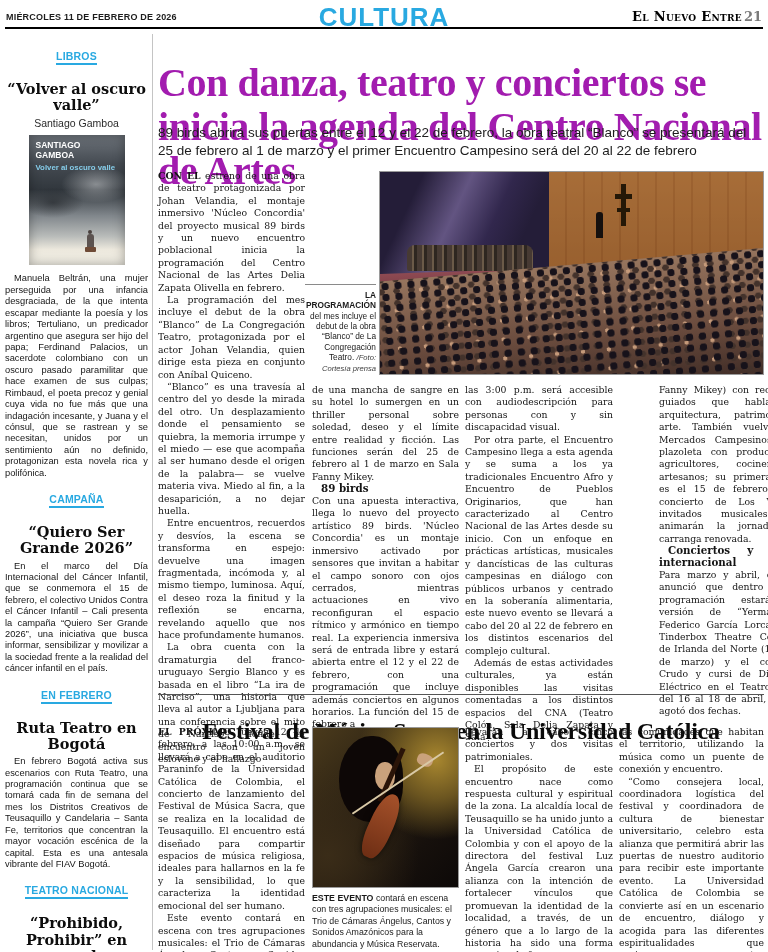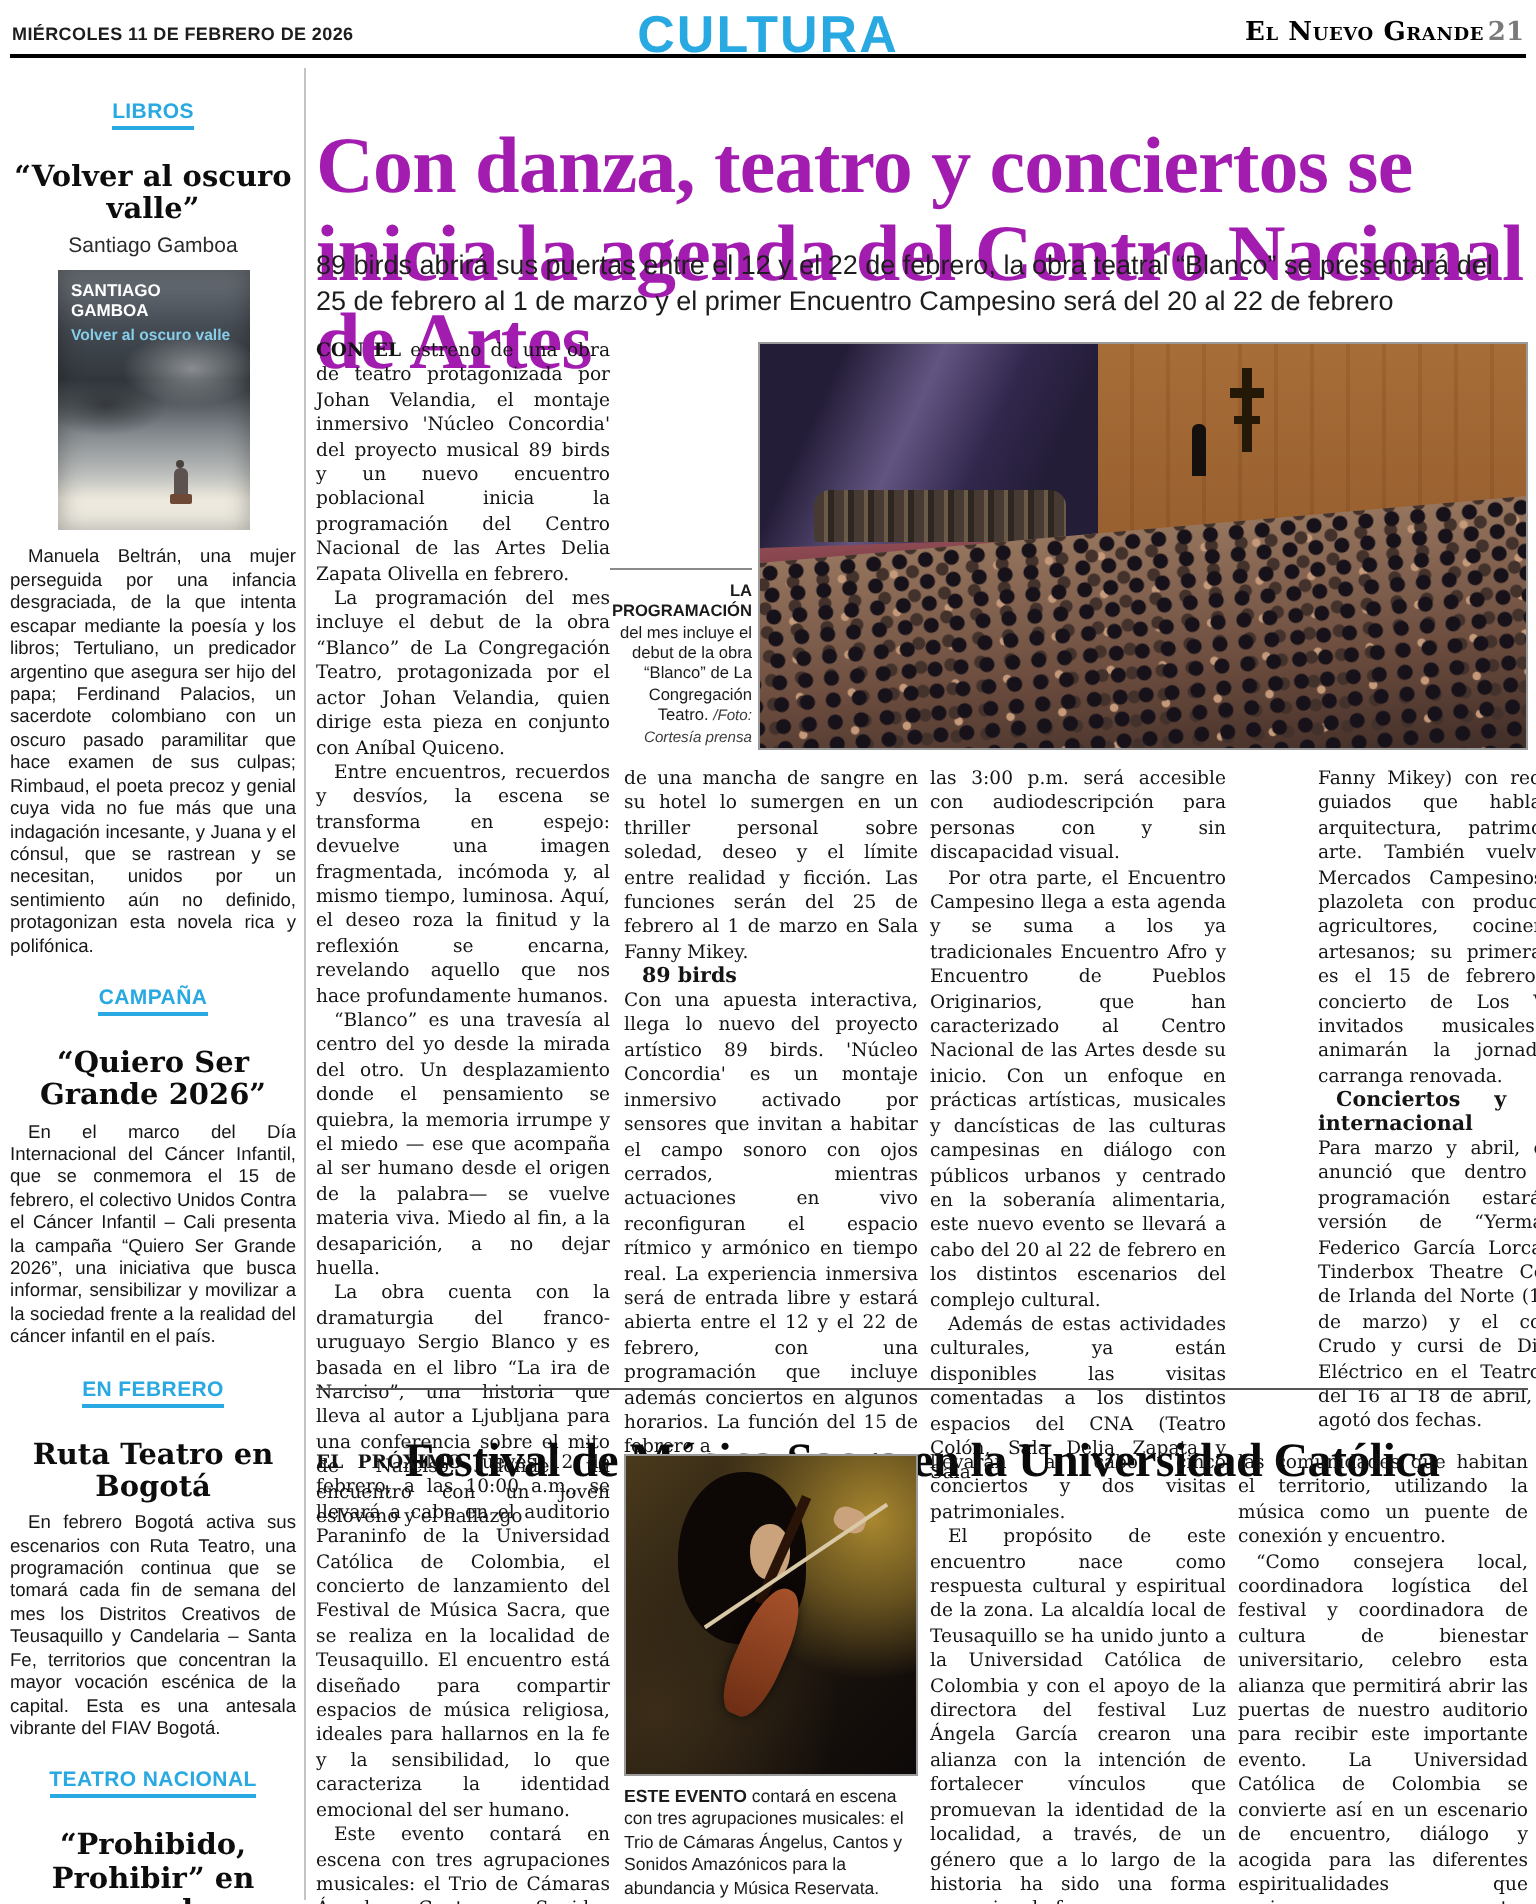--- a/index.html
+++ b/index.html
@@ -98,21 +98,21 @@
   .pv-neck{position:absolute;left:76px;top:18px;width:5px;height:58px;background:#2a1408;transform:rotate(24deg);}
   .pv-bow{position:absolute;left:30px;top:54px;width:110px;height:2px;background:#d9c9a6;transform:rotate(-34deg);}
 </style>
 </head>
 <body>
 
 <div class="page">
 
   <div class="hdr-date">MIÉRCOLES 11 DE FEBRERO DE 2026</div>
   <div class="hdr-section">CULTURA</div>
-  <div class="hdr-brand">El Nuevo Grande</div>
+  <div class="hdr-brand">El Nuevo Entre</div>
   <div class="hdr-page">21</div>
   <div class="headrule"></div>
   <div class="vrule"></div>
 
   <aside class="sidebar">
 
     <div class="sb-label-wrap"><span class="sb-label">LIBROS</span></div>
     <div class="sb-title">“Volver al oscuro valle”</div>
     <div class="sb-byline">Santiago Gamboa</div>
     <div class="cover">
@@ -149,22 +149,22 @@
     <div class="pt-audience"></div>
   </div>
 
   <div class="caption1">
     <span class="cap-lead">LA PROGRAMACIÓN</span><span> del mes incluye el debut de la obra “Blanco” de La Congregación Teatro. </span><span class="cap-credit">/Foto: Cortesía prensa</span>
   </div>
 
   <div class="bodycol col1">
     <p class="noind"><span class="lead">CON EL</span><span> estreno de una obra de teatro protagonizada por Johan Velandia, el montaje inmersivo 'Núcleo Concordia' del proyecto musical 89 birds y un nuevo encuentro poblacional inicia la programación del Centro Nacional de las Artes Delia Zapata Olivella en febrero.</span></p>
     <p>La programación del mes incluye el debut de la obra “Blanco” de La Congregación Teatro, protagonizada por el actor Johan Velandia, quien dirige esta pieza en conjunto con Aníbal Quiceno.</p>
+    <p>“Blanco” es una travesía al centro del yo desde la mirada del otro. Un desplazamiento donde el pensamiento se quiebra, la memoria irrumpe y el miedo — ese que acompaña al ser humano desde el origen de la palabra— se vuelve materia viva. Miedo al fin, a la desaparición, a no dejar huella.</p>
     <p>Entre encuentros, recuerdos y desvíos, la escena se transforma en espejo: devuelve una imagen fragmentada, incómoda y, al mismo tiempo, luminosa. Aquí, el deseo roza la finitud y la reflexión se encarna, revelando aquello que nos hace profundamente humanos.</p>
-    <p>“Blanco” es una travesía al centro del yo desde la mirada del otro. Un desplazamiento donde el pensamiento se quiebra, la memoria irrumpe y el miedo — ese que acompaña al ser humano desde el origen de la palabra— se vuelve materia viva. Miedo al fin, a la desaparición, a no dejar huella.</p>
     <p>La obra cuenta con la dramaturgia del franco-uruguayo Sergio Blanco y es basada en el libro “La ira de Narciso”, una historia que lleva al autor a Ljubljana para una conferencia sobre el mito de Narciso, donde un encuentro con un joven esloveno y el hallazgo</p>
   </div>
 
   <div class="bodycol col2">
     <p class="noind">de una mancha de sangre en su hotel lo sumergen en un thriller personal sobre soledad, deseo y el límite entre realidad y ficción. Las funciones serán del 25 de febrero al 1 de marzo en Sala Fanny Mikey.</p>
     <p class="subhead">89 birds</p>
     <p class="noind">Con una apuesta interactiva, llega lo nuevo del proyecto artístico 89 birds. 'Núcleo Concordia' es un montaje inmersivo activado por sensores que invitan a habitar el campo sonoro con ojos cerrados, mientras actuaciones en vivo reconfiguran el espacio rítmico y armónico en tiempo real. La experiencia inmersiva será de entrada libre y estará abierta entre el 12 y el 22 de febrero, con una programación que incluye además conciertos en algunos horarios. La función del 15 de febrero a</p>
   </div>
 
   <div class="bodycol col3">

